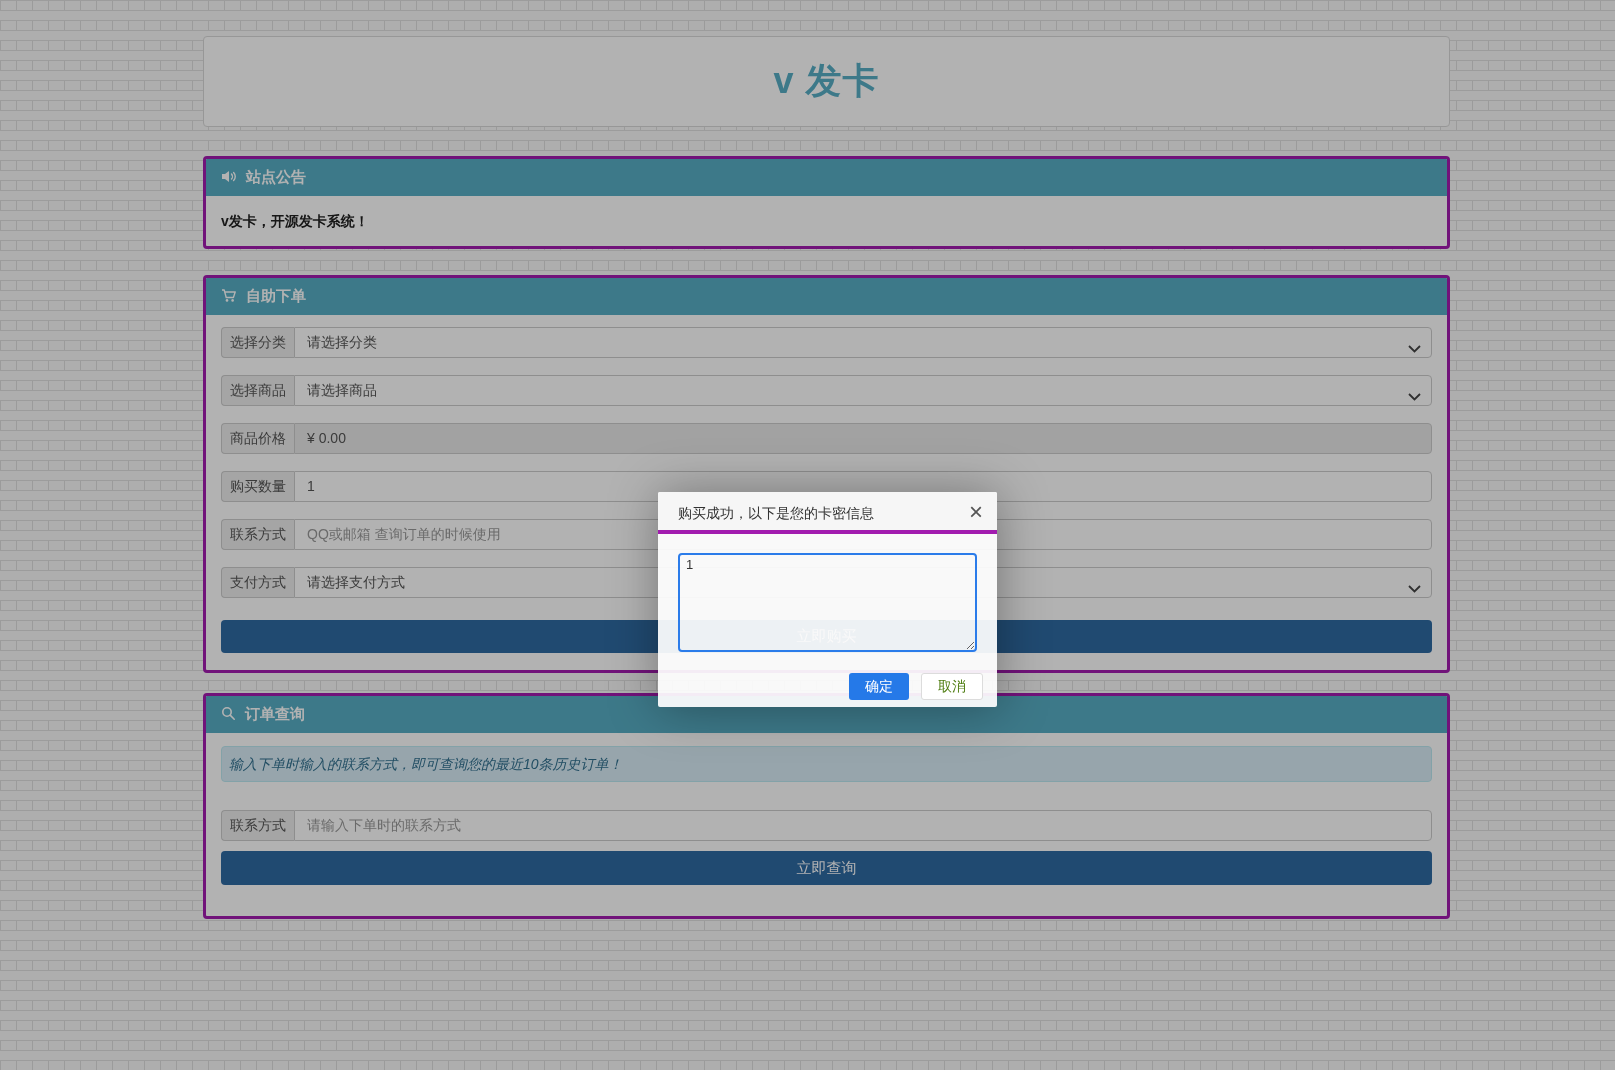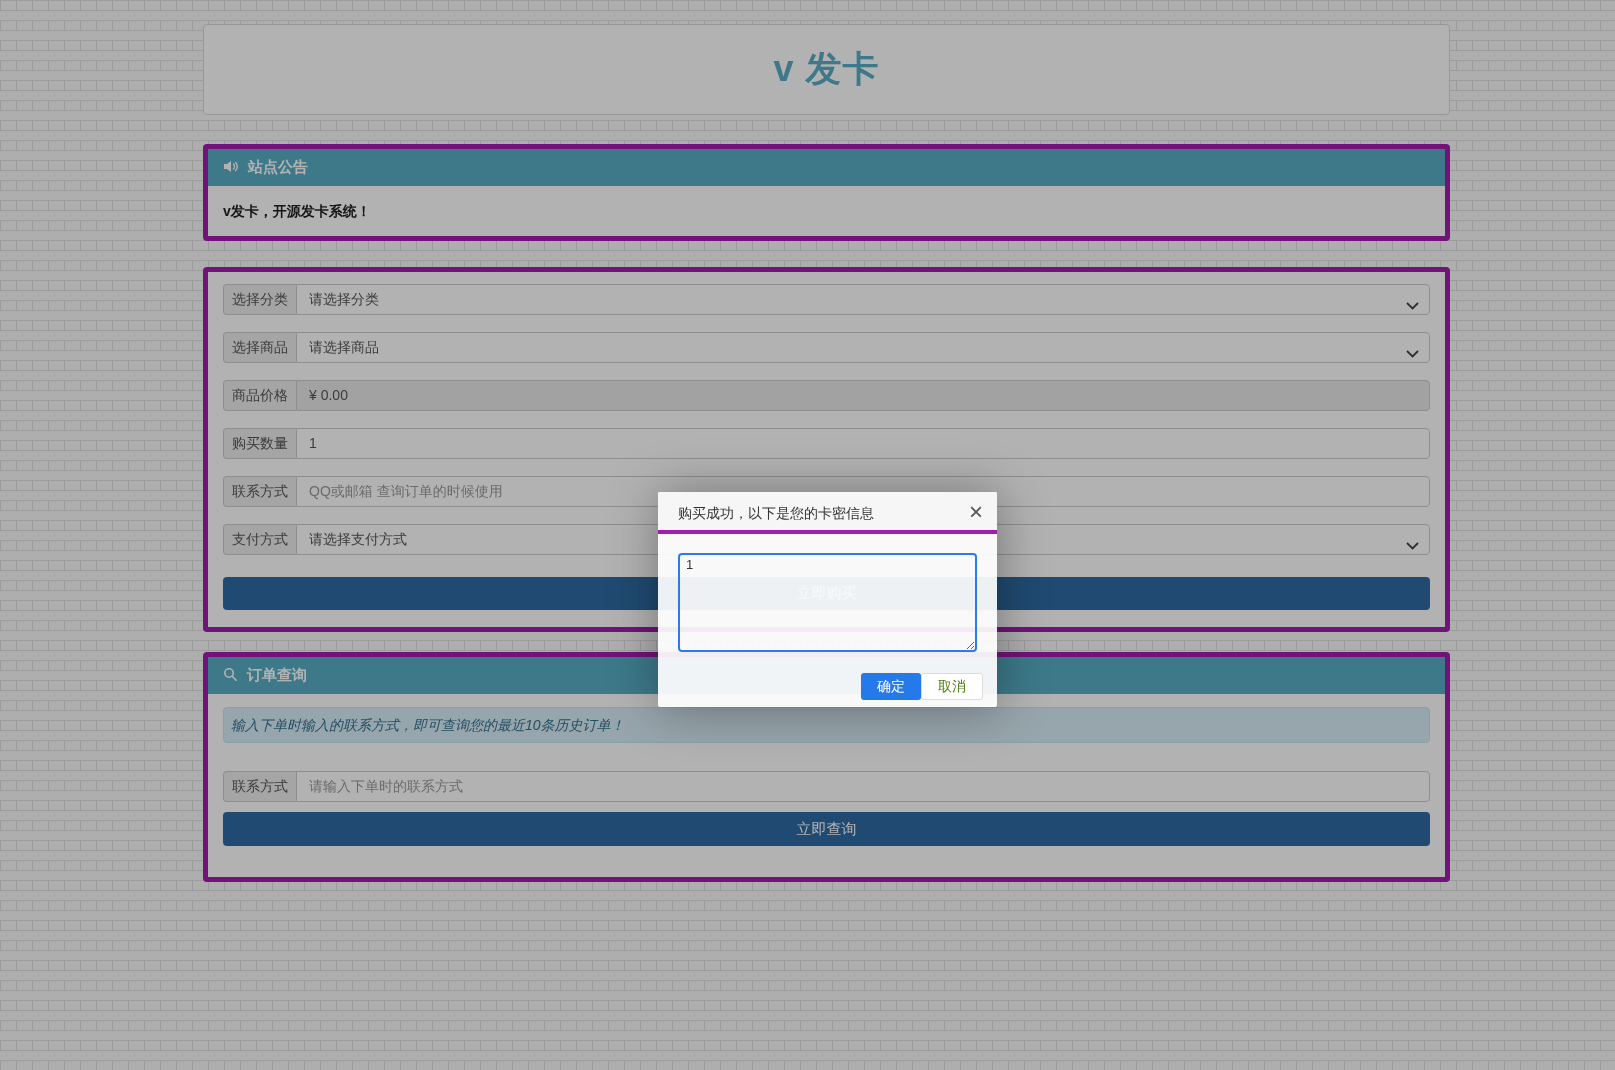--- a/index.html
+++ b/index.html
@@ -11,30 +11,30 @@
     background-image:
       linear-gradient(to bottom,#e0e0e0 1px,transparent 1px),
       linear-gradient(transparent 10px,#f9f9f9 10px),
       linear-gradient(90deg,#dedede 1px,transparent 1px),
       linear-gradient(#f9f9f9 10px,transparent 10px),
       linear-gradient(90deg,#dedede 1px,transparent 1px);
     background-size:16px 10px,32px 20px,16px 20px,32px 20px,16px 20px;
     background-position:0 0,0 0,0 0,0 0,8px 0;
     position:relative; overflow:hidden;
   }
-  .container{ position:absolute; left:203px; top:0; width:1247px; }
+  .container{ position:absolute; left:203px; top:12px; width:1247px; }
 
   .title-card{
     margin-top:24px; height:91px; background:#fff;
     border:1px solid #d9d9d9; border-radius:4px;
     display:flex; align-items:center; justify-content:center;
   }
   .title-card h1{ font-size:36px; font-weight:bold; color:#58aec5; letter-spacing:1px; }
 
-  .panel{ background:#fff; border:5px solid #a21caf; border-radius:4px; overflow:hidden; }
+  .panel{ background:#fff; border:3px solid #a21caf; border-radius:4px; overflow:hidden; }
   .panel-heading{
     background:#58aec5; color:#fff; padding:9px 15px; font-size:15px; font-weight:bold;
     display:flex; align-items:center; gap:9px;
   }
   .panel-heading svg{ flex:0 0 auto; }
   .panel-body{ padding:15px; }
 
   .panel-announce{ margin-top:29px; }
   .announce-text{ font-size:14px; font-weight:bold; color:#222; line-height:20px; }
 
@@ -92,21 +92,21 @@
   .modal-close{
     position:absolute; right:14px; top:0; line-height:40px;
     font-size:24px; color:#555; cursor:pointer;
   }
   .modal-body{ padding:19px 20px 0; }
   .card-textarea{
     width:299px; height:99px; border:2px solid #2b7cea; border-radius:4px;
     background:transparent; padding:2px 6px; font-size:13px; color:#333;
     font-family:inherit; resize:both; outline:none; display:block;
   }
-  .modal-footer{ display:flex; justify-content:flex-end; padding:21px 14px 7px; }
+  .modal-footer{ display:flex; justify-content:flex-end; gap:12px; padding:21px 14px 7px; }
   .btn-confirm{
     height:27px; padding:0 16px; background:#2579e8; color:#fff; border:none;
     border-radius:3px; font-size:14px; font-family:inherit; cursor:pointer;
   }
   .btn-cancel{
     height:27px; padding:0 16px; background:#fff; color:#4d7c0f; border:1px solid #dcdcdc;
     border-radius:3px; font-size:14px; font-family:inherit; cursor:pointer;
   }
 </style>
 </head>
@@ -128,20 +128,30 @@
         </svg>
       </span>
       <span>站点公告</span>
     </div>
     <div class="panel-body">
       <div class="announce-text">v发卡，开源发卡系统！</div>
     </div>
   </div>
 
   <div class="panel panel-order">
+    <div class="panel-heading">
+      <span>
+        <svg width="16" height="15" viewBox="0 0 16 15">
+          <path d="M1 2 h2.2 l2 7.5 h7.2 l1.8-5.5 H4" stroke="#fff" stroke-width="1.4" fill="none" stroke-linejoin="round"></path>
+          <circle cx="6" cy="12.4" r="1.3" fill="#fff"></circle>
+          <circle cx="11.6" cy="12.4" r="1.3" fill="#fff"></circle>
+        </svg>
+      </span>
+      <span>自助下单</span>
+    </div>
     <div class="panel-body">
 
       <div class="igroup">
         <span class="addon">选择分类</span>
         <div class="field">
           <span>请选择分类</span>
           <span class="select-arrow">
             <svg width="13" height="8" viewBox="0 0 13 8">
                 <polyline points="1,1 6.5,6.5 12,1" stroke="#444" stroke-width="1.8" fill="none"></polyline>
               </svg>

